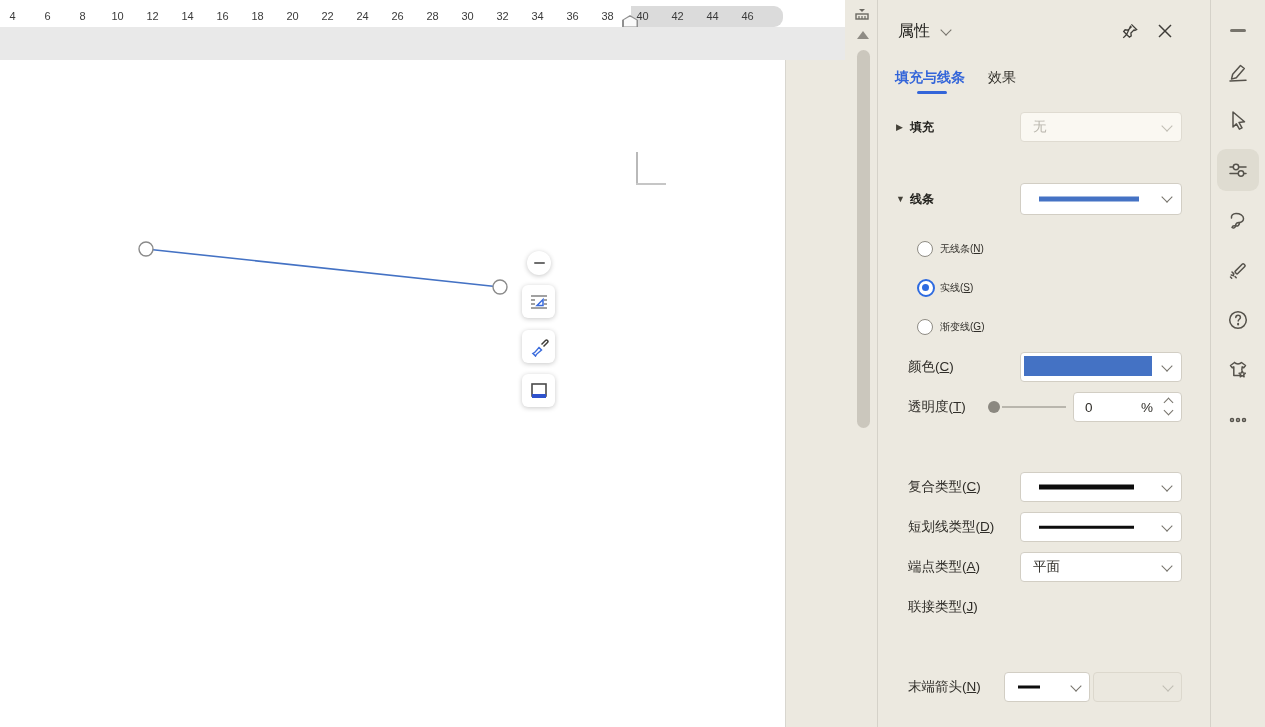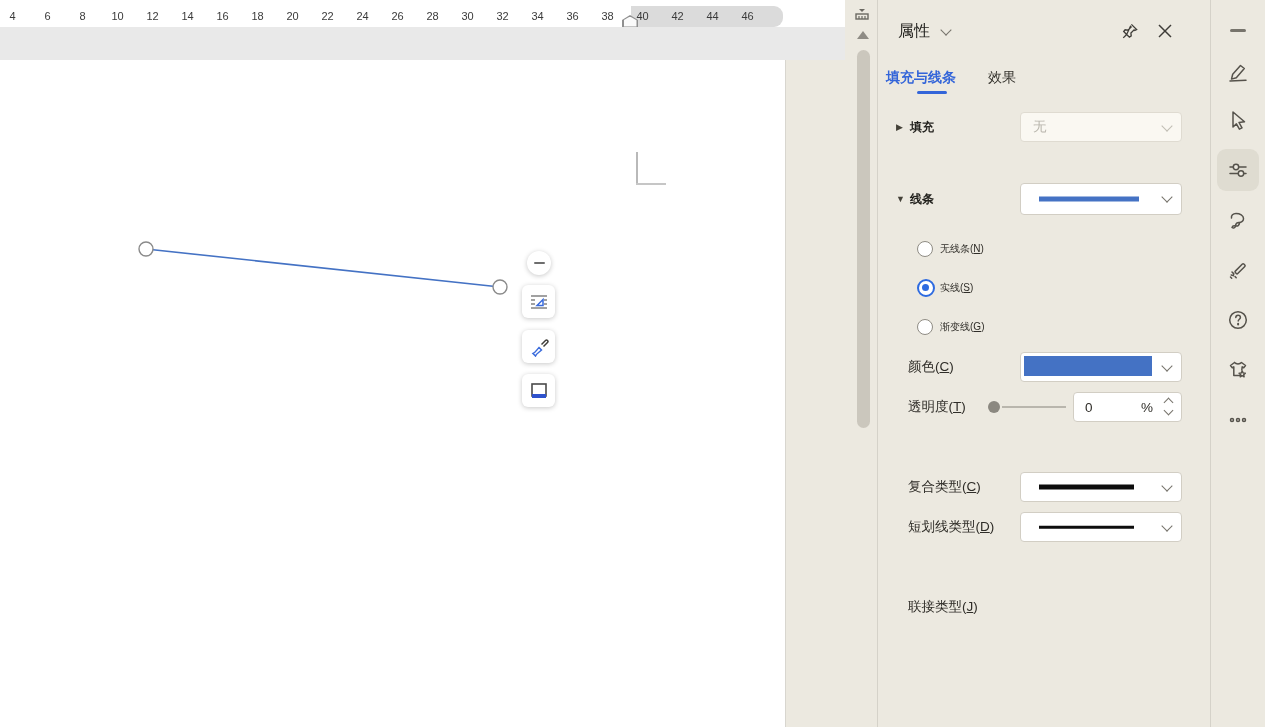--- a/index.html
+++ b/index.html
@@ -155,21 +155,21 @@
       <path d="M12 2.5 L17.5 8 L15.5 9 L14.8 8.3 L11.5 11.6 L11.8 14.6 L9.9 16 L7 13.1 L3.4 16.7 M7 13.1 L3.9 10 L5.4 8.2 L8.4 8.5 L11.7 5.2 L11 4.5 Z" fill="none" stroke="#3f3d38" stroke-width="1.4"></path>
     </svg>
   </div>
   <div class="abs hicon" style="left:276px;">
     <svg width="16" height="16" viewBox="0 0 16 16">
       <line x1="2" y1="2" x2="14" y2="14" stroke="#3f3d38" stroke-width="1.5"></line>
       <line x1="14" y1="2" x2="2" y2="14" stroke="#3f3d38" stroke-width="1.5"></line>
     </svg>
   </div>
 
-  <span class="abs tab active" style="left:8px;text-align:center;">填充与线条</span>
+  <span class="abs tab active" style="left:17px;text-align:center;">填充与线条</span>
   <div class="abs tab-underline"></div>
   <span class="abs tab" style="left:110px;">效果</span>
 
   <div class="abs row" style="top:107px;">
     <span class="sec-arrow">▶</span>
     <span class="sec-lbl">填充</span>
     <div class="dd disabled">
       <span class="dd-text gray">无</span>
       <span class="chev dis"></span>
     </div>
@@ -229,26 +229,43 @@
   </div>
 
   <div class="abs row" style="top:507px;">
     <span class="lbl"><span>短划线类型(</span><span class="uk">D</span><span>)</span></span>
     <div class="dd">
       <span class="preview line-thin"></span>
       <span class="chev"></span>
     </div>
   </div>
 
+  <div class="abs row" style="top:547px;">
+    <span class="lbl"><span>端点类型(</span><span class="uk">A</span><span>)</span></span>
+    <div class="dd">
+      <span class="dd-text">平面</span>
+      <span class="chev"></span>
+    </div>
+  </div>
 
   <div class="abs row" style="top:587px;">
     <span class="lbl"><span>联接类型(</span><span class="uk">J</span><span>)</span></span>
   </div>
 
 
+  <div class="abs row" style="top:667px;">
+    <span class="lbl"><span>末端箭头(</span><span class="uk">N</span><span>)</span></span>
+    <div class="dd-sm" style="left:126px;width:84px;">
+      <span class="dash-short"></span>
+      <span class="chev"></span>
+    </div>
+    <div class="dd-sm disabled" style="left:215px;width:87px;">
+      <span class="chev dis"></span>
+    </div>
+  </div>
 </div>
 
 <div class="abs sidebar">
   <div class="sdash"></div>
 
   <div class="sitem" style="top:51px;">
     <svg width="24" height="24" viewBox="0 0 24 24">
       <path d="M14.5 5.5 l3.8 3 -8 9.2 -4.8 1.4 1.2-4.8 z"></path>
         <line x1="4" y1="21" x2="20" y2="20.2"></line>
     </svg>

